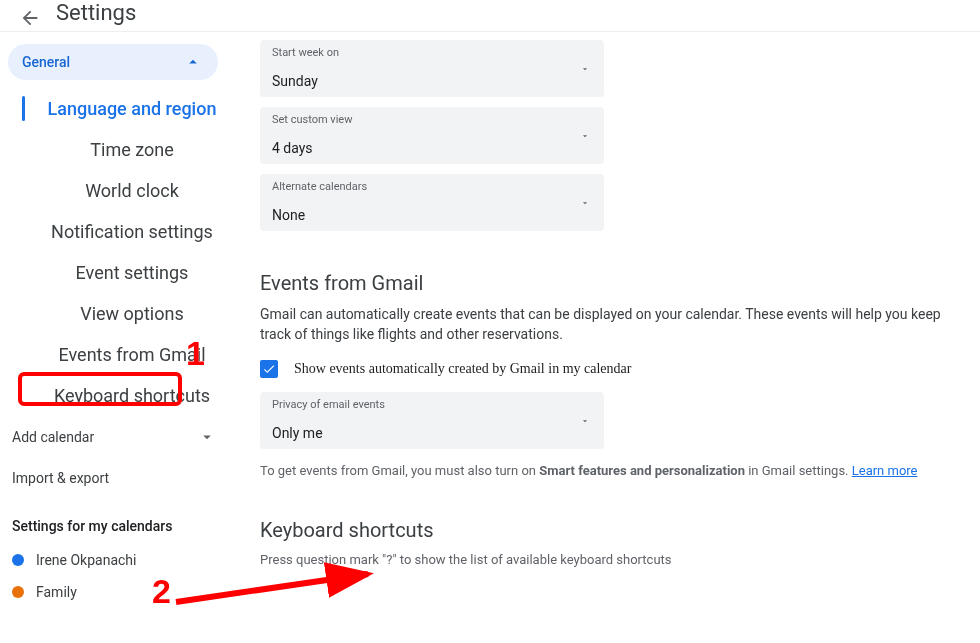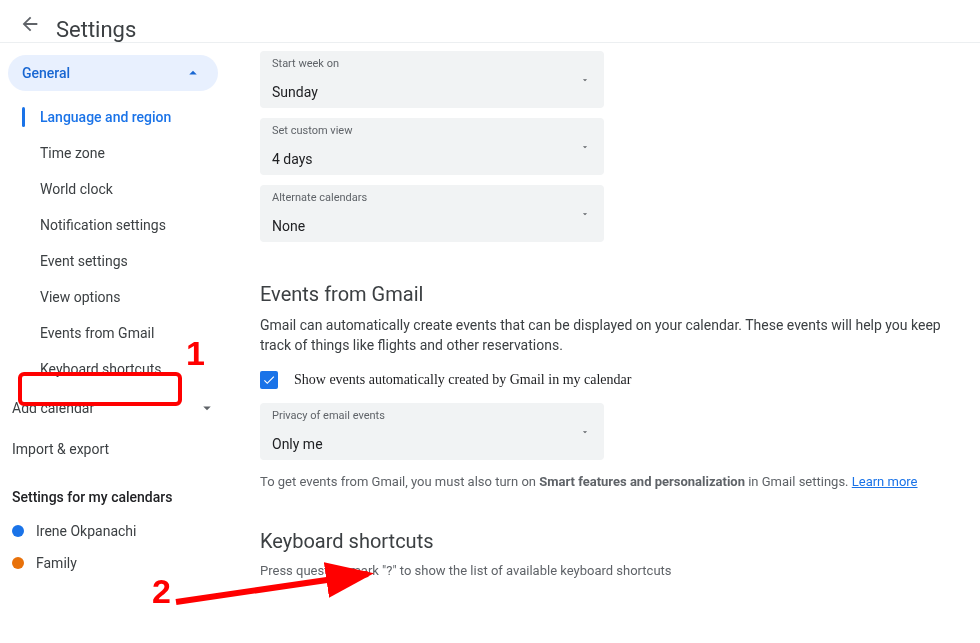--- a/index.html
+++ b/index.html
@@ -6,23 +6,23 @@
   body {
     font-family: "Google Sans", Roboto, Arial, sans-serif;
     background: #fff;
     color: #3c4043;
     width: 980px;
     height: 643px;
     overflow: hidden;
     position: relative;
   }
   .header {
-    height: 43px;
-    display: flex;
-    align-items: flex-end;
+    height: 32px;
+    display: flex;
+    align-items: flex-start;
     padding: 0 12px;
     border-bottom: 1px solid #eceff1;
   }
   .back-btn {
     width: 36px; height: 36px;
     display: flex; align-items: center; justify-content: center;
     border-radius: 50%;
     cursor: pointer;
   }
   .header-title {
@@ -58,23 +58,24 @@
     justify-content: space-between;
     margin-bottom: 8px;
     cursor: pointer;
   }
   .sub-list {
     padding-left: 12px;
   }
   .sub-item {
     position: relative;
     padding: 10px 8px 10px 20px;
-    font-size: 14px;
-    color: #3c4043;
-    cursor: pointer;
+    font-size: 18px;
+    color: #3c4043;
+    cursor: pointer;
+    text-align: center;
   }
   .sub-item.active {
     color: #1a73e8;
     font-weight: 500;
   }
   .sub-item.active::before {
     content: "";
     position: absolute;
     left: 2px;
     top: 8px;

